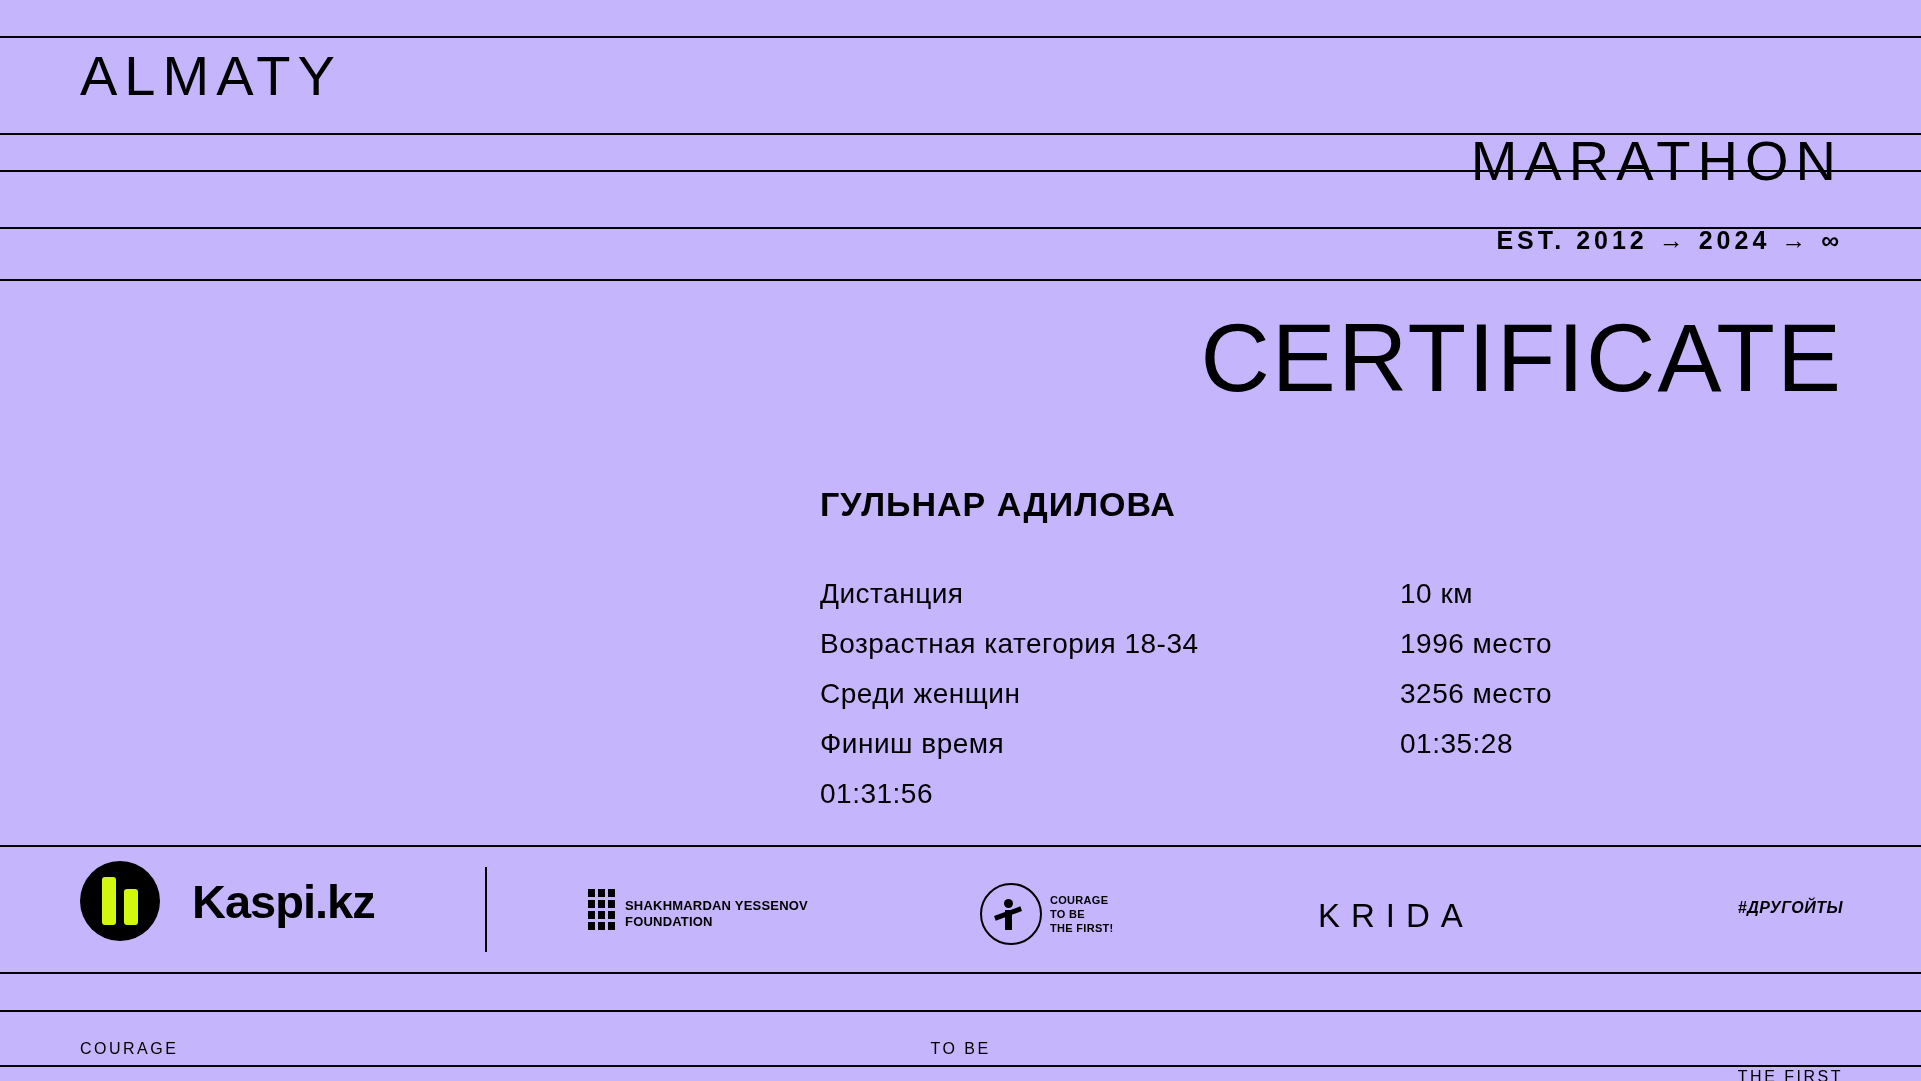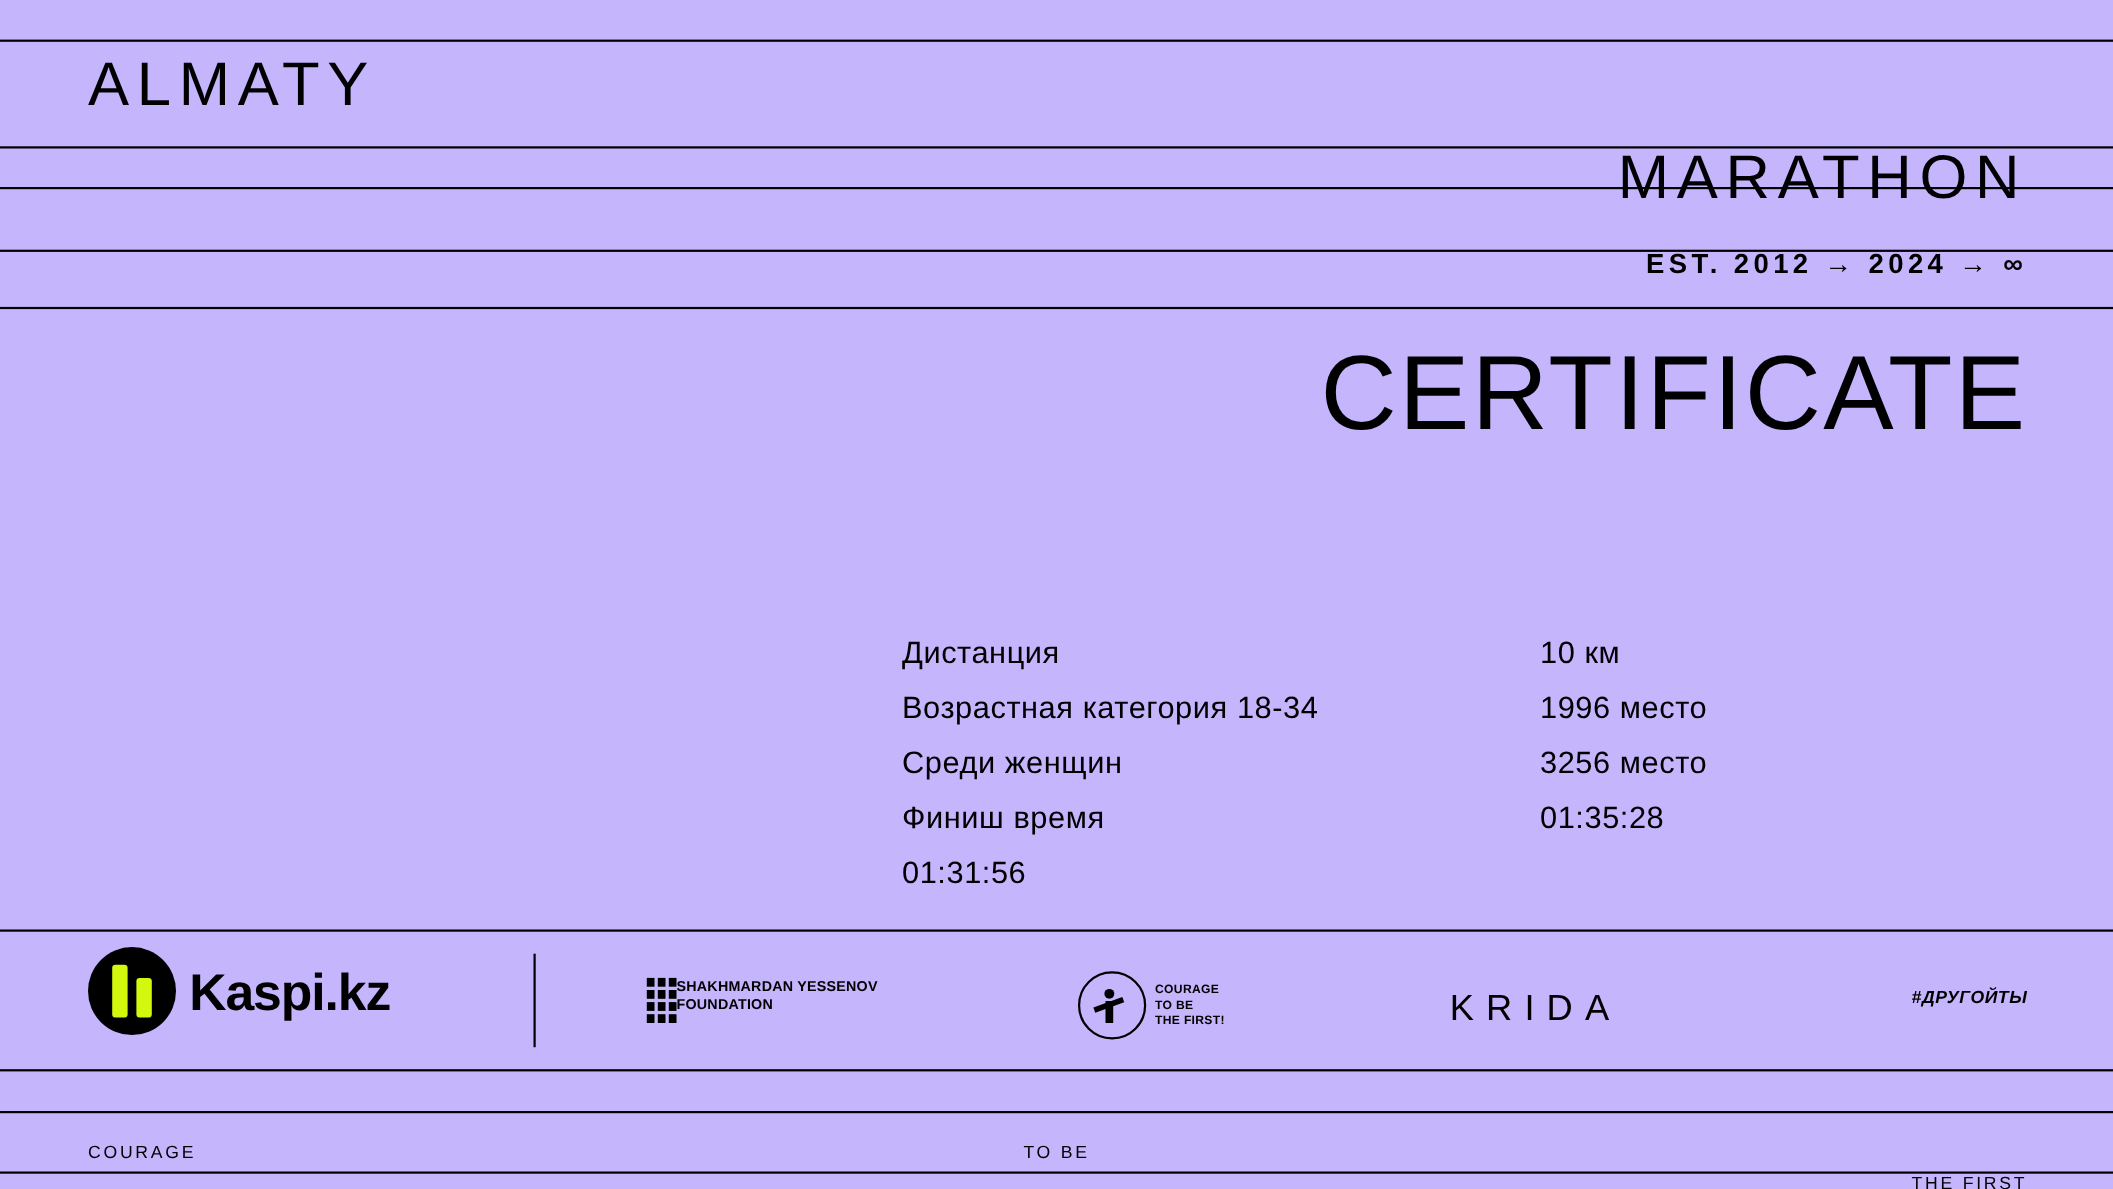--- a/index.html
+++ b/index.html
@@ -129,21 +129,21 @@
     height: 125px;
     display: flex;
     align-items: center;
   }
   .sp-kaspi {
     position: absolute;
     left: 80px;
     top: 14px;
     display: flex;
     align-items: center;
-    gap: 12px;
+    gap: 32px;
   }
   .kaspi-mark {
     width: 80px;
     height: 80px;
     border-radius: 50%;
     background: #000;
     position: relative;
   }
   .kaspi-mark::before {
     content: "";
@@ -177,21 +177,22 @@
     width: 2px;
     height: 85px;
     background: #000;
   }
 
   .sp-yessenov {
     position: absolute;
     left: 588px;
     top: 42px;
     display: flex;
-    align-items: flex-start;
+    align-items: flex-end;
+    gap: 10px;
   }
   .yes-bars {
     display: grid;
     grid-template-columns: 7px 7px 7px;
     grid-template-rows: 8px 8px 8px 8px;
     gap: 3px;
   }
   .yes-bars i { background: #000; display: block; }
   .yes-bars i.sm { height: 8px; }
   .yes-text {
@@ -296,20 +297,21 @@
   <div class="rule r3"></div>
   <div class="rule r4"></div>
   <div class="rule r5"></div>
 
   <div class="hdr-almaty">ALMATY</div>
   <div class="hdr-marathon">MARATHON</div>
   <div class="hdr-est">EST. 2012 → 2024 → ∞</div>
 
   <div class="cert-title">CERTIFICATE</div>
 
+  <div class="participant">ГУЛЬНАР АДИЛОВА</div>
 
   <div class="results">
     <div class="result-row">
       <div class="result-label">Дистанция</div>
       <div class="result-value">10 км</div>
     </div>
     <div class="result-row">
       <div class="result-label">Возрастная категория 18-34</div>
       <div class="result-value">1996 место</div>
     </div>

